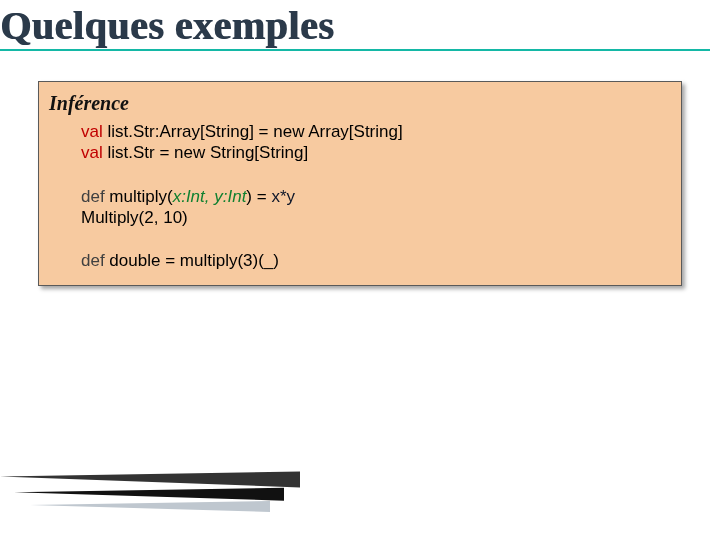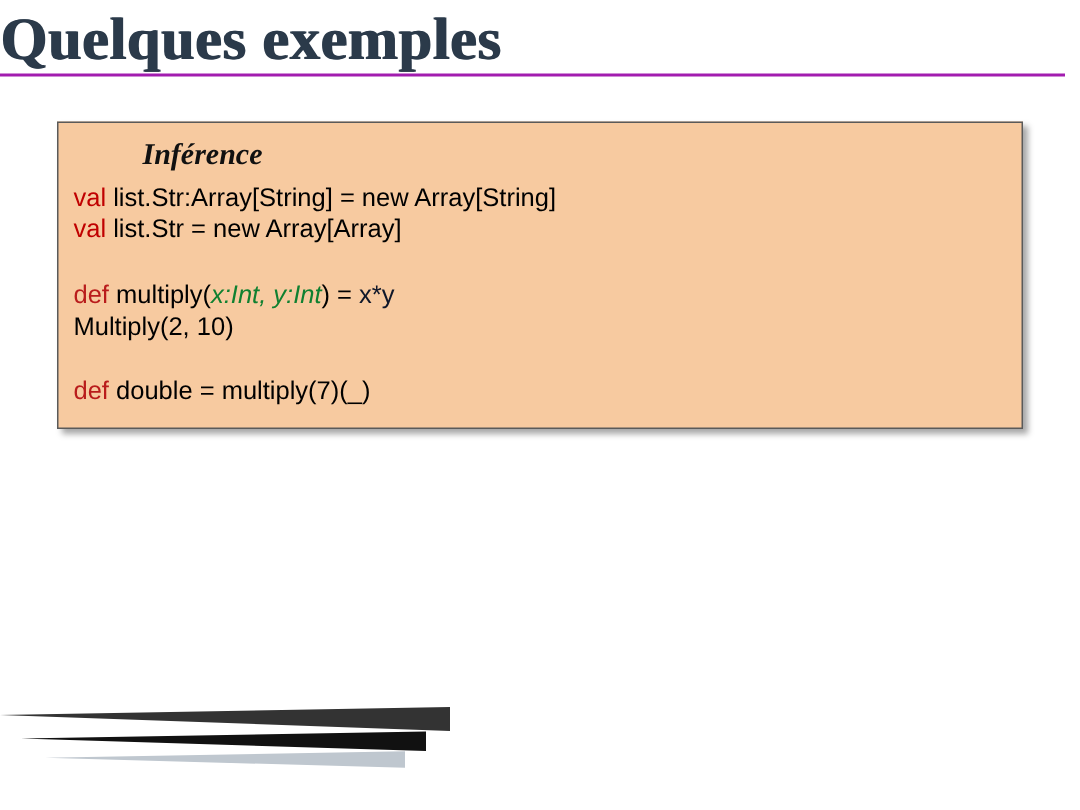--- a/index.html
+++ b/index.html
@@ -10,51 +10,51 @@
     font-family: Arial, Helvetica, sans-serif;
     position: relative;
     overflow: hidden;
   }
   .page-title {
     font-family: Georgia, 'Times New Roman', serif;
     font-weight: bold;
     font-size: 40px;
     color: #2b3a4a;
     padding: 2px 0 0 0;
-    border-bottom: 2px solid #a21caf;
+    border-bottom: 2px solid #14b8a6;
     margin: 0 10px 0 0;
     text-shadow: 1px 0 0 #2b3a4a;
     letter-spacing: 0.5px;
   }
   .code-box {
     margin: 30px 38px 0 38px;
     background: #f7caa0;
     border: 1px solid #5a5a5a;
     padding: 10px 10px 14px 10px;
     box-shadow: 3px 3px 4px rgba(0,0,0,0.35);
   }
   .section-heading {
     font-family: Georgia, 'Times New Roman', serif;
     font-style: italic;
     font-weight: bold;
     color: #111;
     font-size: 20px;
     margin-bottom: 6px;
-    margin-left: 46px;
   }
   .code-block {
     font-family: Arial, Helvetica, sans-serif;
     font-size: 17px;
     line-height: 1.25;
     color: #000;
     margin-bottom: 22px;
+    margin-left: 32px;
   }
   .code-block:last-child { margin-bottom: 0; }
   .kw-val { color: #c00000; }
-  .kw-def { color: #b91c1c; text-align: center; }
+  .kw-def { color: #404040; text-align: center; }
   .param  { color: #108030; font-style: italic; }
   .expr   { color: #0f172a; }
   .swoosh {
     position: absolute;
     left: 0;
     bottom: 18px;
     width: 310px;
     height: 48px;
   }
   .swoosh .top {
@@ -89,36 +89,36 @@
 
 <div class="code-box">
 
   <div class="section-heading">Inférence</div>
 
   <div class="code-block">
     <div>
       <span class="kw-val">val</span><span> list.Str:Array[String] = new Array[String]</span>
     </div>
     <div>
-      <span class="kw-val">val</span><span> list.Str = new Array[Array]</span>
+      <span class="kw-val">val</span><span> list.Str = new String[String]</span>
     </div>
   </div>
 
 
   <div class="code-block">
     <div>
       <span class="kw-def">def</span><span> multiply(</span><span class="param">x:Int, y:Int</span><span>) = </span><span class="expr">x*y</span>
     </div>
     <div>Multiply(2, 10)</div>
   </div>
 
 
   <div class="code-block">
     <div>
-      <span class="kw-def">def</span><span> double = multiply(7)(_)</span>
+      <span class="kw-def">def</span><span> double = multiply(3)(_)</span>
     </div>
   </div>
 
 </div>
 
 <div class="swoosh">
   <div class="top"></div>
   <div class="mid"></div>
   <div class="bot"></div>
 </div>

